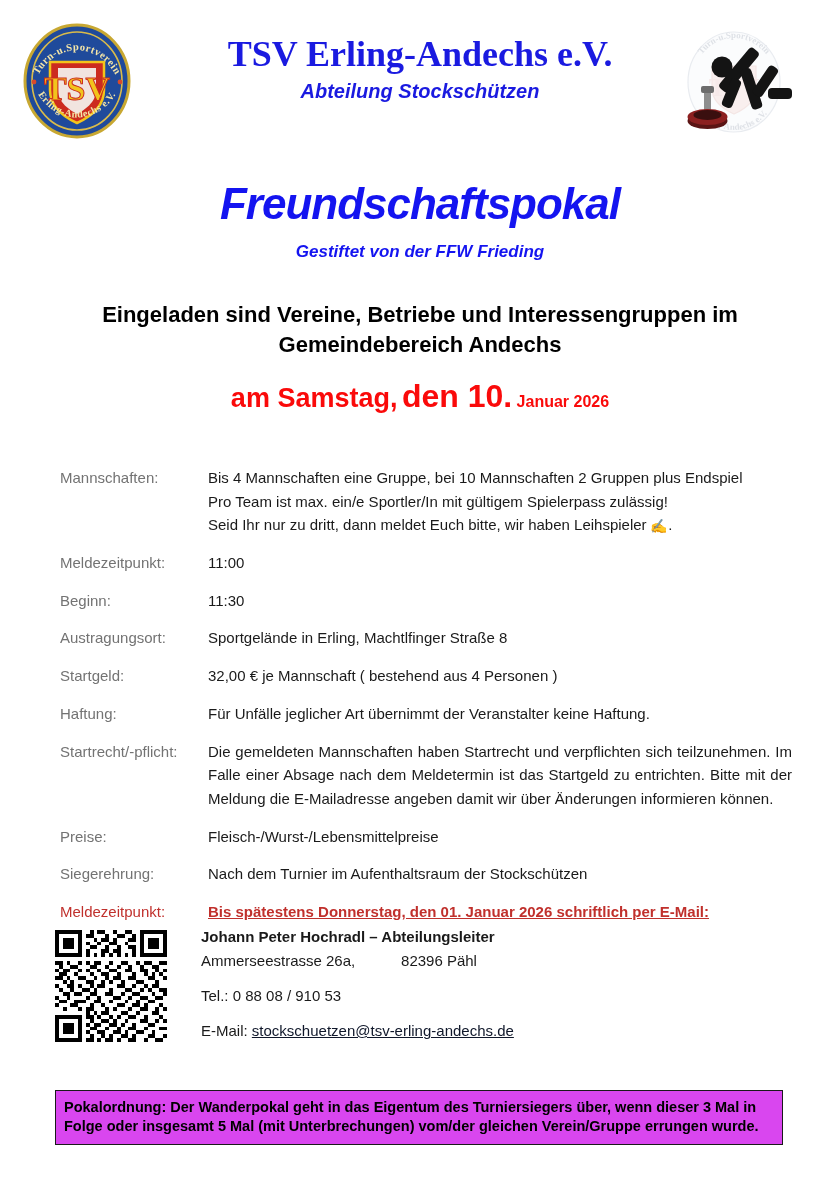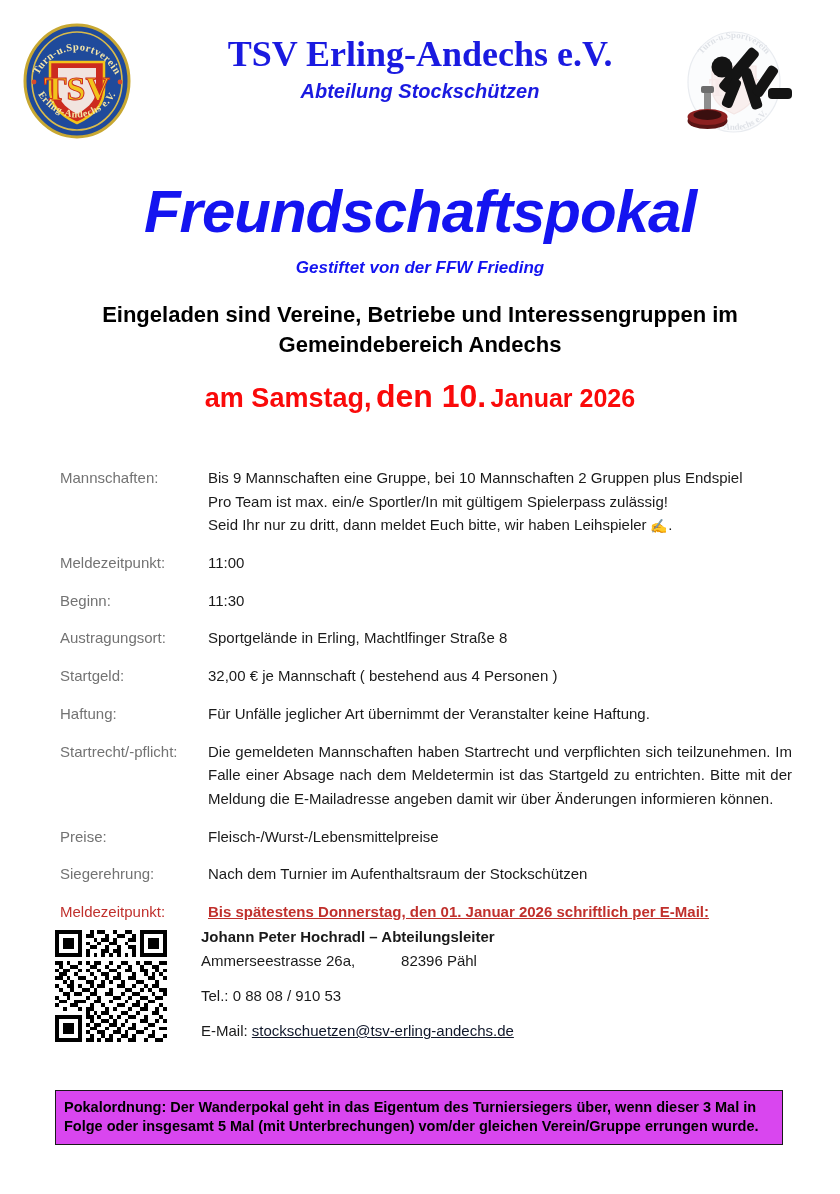--- a/index.html
+++ b/index.html
@@ -67,21 +67,21 @@
   .title-block {
     position: absolute;
     top: 182px; left: 0;
     width: 840px;
     text-align: center;
   }
   .main-title {
     font-family: "Liberation Sans", sans-serif;
     font-weight: bold;
     font-style: italic;
-    font-size: 60px;
+    font-size: 44px;
     color: #1414f0;
     line-height: 1.0;
     letter-spacing: -1px;
   }
   .sub-title {
     font-family: "Liberation Sans", sans-serif;
     font-weight: bold;
     font-style: italic;
     font-size: 17px;
     color: #1414f0;
@@ -103,21 +103,21 @@
     position: absolute;
     top: 378px; left: 0;
     width: 840px;
     text-align: center;
     color: #fa0a0a;
     font-weight: bold;
     white-space: nowrap;
   }
   .date-line .d-a { font-size: 27px; }
   .date-line .d-b { font-size: 32px; }
-  .date-line .d-c { font-size: 25px; }
+  .date-line .d-c { font-size: 16px; }
 
   
   .details {
     position: absolute;
     top: 466px;
     left: 60px;
     width: 732px;
   }
   .row {
     display: flex;
@@ -297,21 +297,21 @@
     <span class="d-a">am Samstag,</span>
     <span class="d-b">den 10.</span>
     <span class="d-c">Januar 2026</span>
   </div>
 
   <div class="details">
 
     <div class="row">
       <div class="label">Mannschaften:</div>
       <div class="value">
-        <span class="vline">Bis 9 Mannschaften eine Gruppe, bei 10 Mannschaften 2 Gruppen plus Endspiel</span>
+        <span class="vline">Bis 4 Mannschaften eine Gruppe, bei 10 Mannschaften 2 Gruppen plus Endspiel</span>
         <span class="vline">Pro Team ist max. ein/e Sportler/In mit gültigem Spielerpass zulässig!</span>
         <span class="vline"><span>Seid Ihr nur zu dritt, dann meldet Euch bitte, wir haben Leihspieler</span> <span class="wing">✍</span><span>.</span></span>
       </div>
     </div>
 
     <div class="row">
       <div class="label">Meldezeitpunkt:</div>
       <div class="value">11:00</div>
     </div>
 

